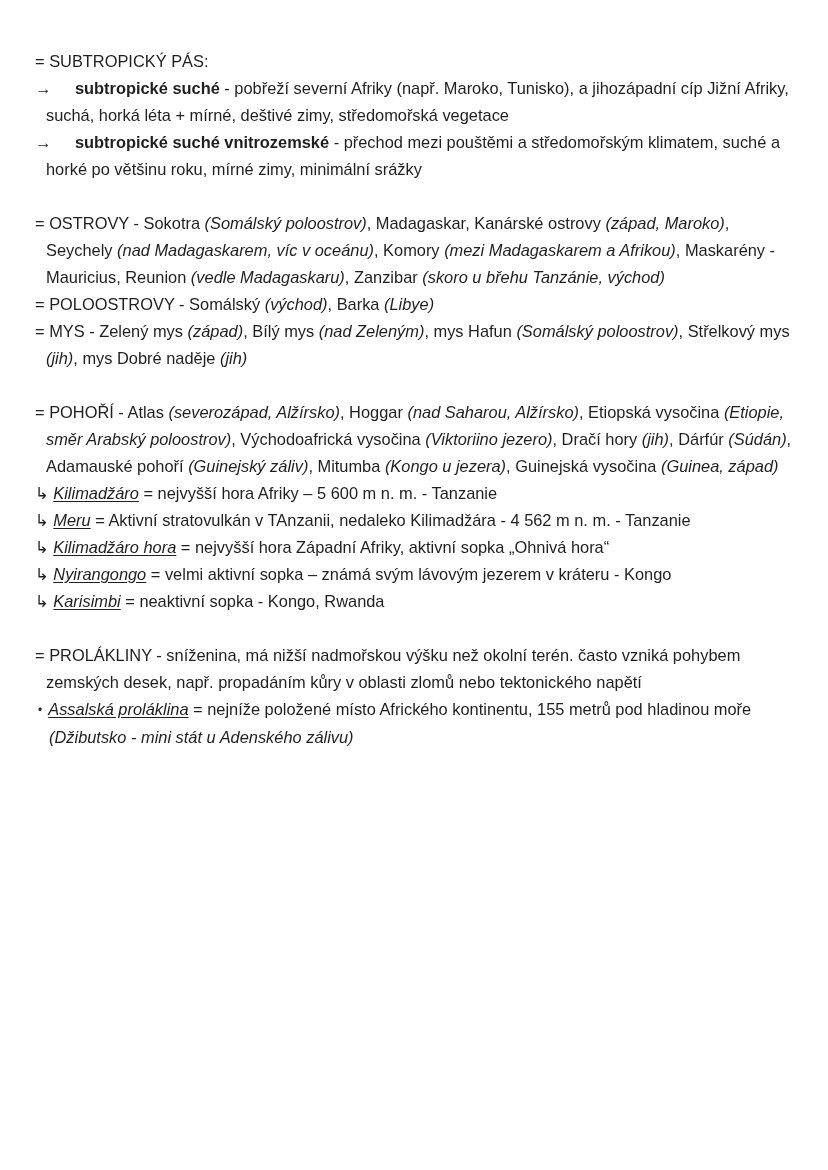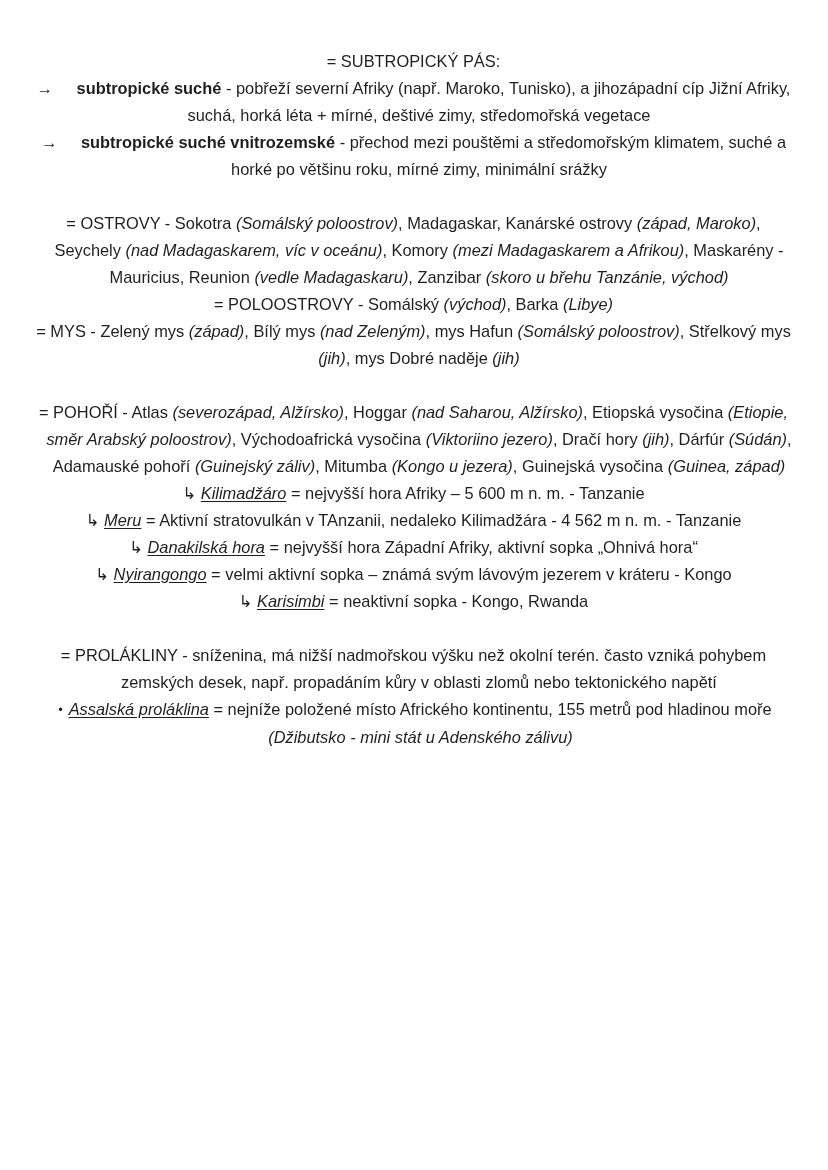--- a/index.html
+++ b/index.html
@@ -21,21 +21,20 @@
     box-sizing: border-box;
     width: 828px;
     height: 1170px;
     padding: 48px 36px 0 35px;
   }
   
   .para {
     padding-left: 11px;
     text-indent: -11px;
     white-space: pre-wrap;
-    text-align: center;
   }
   .blank {
     height: 27px;
   }
   
   .bullet1 {
     padding-left: 17px;
     text-indent: 0;
   }
   .bullet1 .marker {
@@ -66,20 +65,20 @@
       <div class="para"><span>→ </span><span class="b">subtropické suché</span><span> - pobřeží severní Afriky (např. Maroko, Tunisko), a jihozápadní cíp Jižní Afriky, suchá, horká léta + mírné, deštivé zimy, středomořská vegetace</span></div>
       <div class="para"><span>→ </span><span class="b">subtropické suché vnitrozemské</span><span> - přechod mezi pouštěmi a středomořským klimatem, suché a horké po většinu roku, mírné zimy, minimální srážky</span></div>
       <div class="blank"></div>
       <div class="para"><span>= OSTROVY - Sokotra </span><span class="i">(Somálský poloostrov)</span><span>, Madagaskar, Kanárské ostrovy </span><span class="i">(západ, Maroko)</span><span>, Seychely </span><span class="i">(nad Madagaskarem, víc v oceánu)</span><span>, Komory </span><span class="i">(mezi Madagaskarem a Afrikou)</span><span>, Maskarény - Mauricius, Reunion </span><span class="i">(vedle Madagaskaru)</span><span>, Zanzibar </span><span class="i">(skoro u břehu Tanzánie, východ)</span></div>
       <div class="para"><span>= POLOOSTROVY - Somálský </span><span class="i">(východ)</span><span>, Barka </span><span class="i">(Libye)</span></div>
       <div class="para"><span>= MYS - Zelený mys </span><span class="i">(západ)</span><span>, Bílý mys </span><span class="i">(nad Zeleným)</span><span>, mys Hafun </span><span class="i">(Somálský poloostrov)</span><span>, Střelkový mys </span><span class="i">(jih)</span><span>, mys Dobré naděje </span><span class="i">(jih)</span></div>
       <div class="blank"></div>
       <div class="para"><span>= POHOŘÍ - Atlas </span><span class="i">(severozápad, Alžírsko)</span><span>, Hoggar </span><span class="i">(nad Saharou, Alžírsko)</span><span>, Etiopská vysočina </span><span class="i">(Etiopie, směr Arabský poloostrov)</span><span>, Východoafrická vysočina </span><span class="i">(Viktoriino jezero)</span><span>, Dračí hory </span><span class="i">(jih)</span><span>, Dárfúr </span><span class="i">(Súdán)</span><span>, Adamauské pohoří </span><span class="i">(Guinejský záliv)</span><span>, Mitumba </span><span class="i">(Kongo u jezera)</span><span>, Guinejská vysočina </span><span class="i">(Guinea, západ)</span></div>
       <div class="para"><span>↳ </span><span class="u">Kilimadžáro</span><span> = nejvyšší hora Afriky – 5 600 m n. m. - Tanzanie</span></div>
       <div class="para"><span>↳ </span><span class="u">Meru</span><span> = Aktivní stratovulkán v TAnzanii, nedaleko Kilimadžára - 4 562 m n. m. - Tanzanie</span></div>
-      <div class="para"><span>↳ </span><span class="u">Danakilská hora</span><span> = nejvyšší hora Západní Afriky, aktivní sopka „Ohnivá hora“</span></div>
+      <div class="para"><span>↳ </span><span class="u">Kilimadžáro hora</span><span> = nejvyšší hora Západní Afriky, aktivní sopka „Ohnivá hora“</span></div>
       <div class="para"><span>↳ </span><span class="u">Nyirangongo</span><span> = velmi aktivní sopka – známá svým lávovým jezerem v kráteru - Kongo</span></div>
       <div class="para"><span>↳ </span><span class="u">Karisimbi</span><span> = neaktivní sopka - Kongo, Rwanda</span></div>
       <div class="blank"></div>
       <div class="para"><span>= PROLÁKLINY - sníženina, má nižší nadmořskou výšku než okolní terén. často vzniká pohybem zemských desek, např. propadáním kůry v oblasti zlomů nebo tektonického napětí</span></div>
       <div class="para dot"><span class="marker">•</span><span class="u">Assalská proláklina</span><span> = nejníže položené místo Afrického kontinentu, 155 metrů pod hladinou moře </span><span class="i">(Džibutsko - mini stát u Adenského zálivu)</span></div>
     </div>
 </div>
 
 </body></html>

